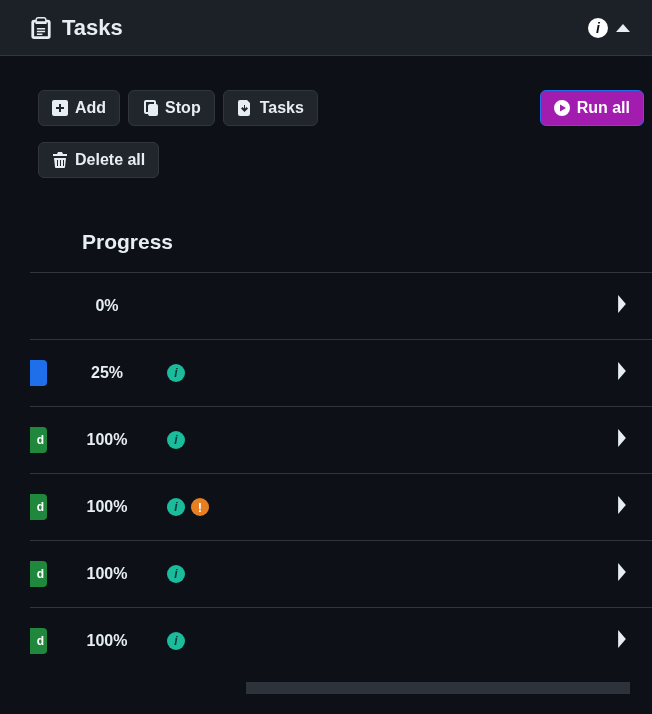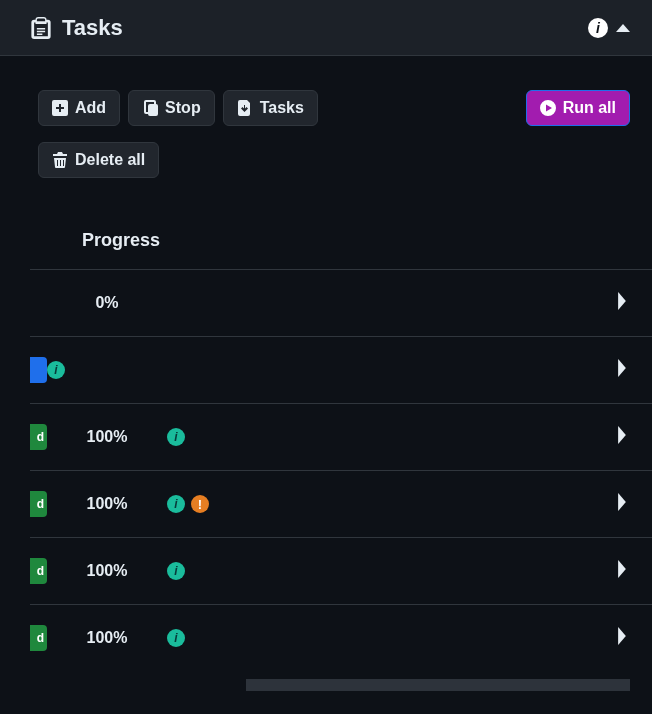--- a/index.html
+++ b/index.html
@@ -39,21 +39,21 @@
   border-bottom: 8px solid #e6edf3;
   cursor: pointer;
 }
 
 
 .panel { padding: 20px 0 0 0; }
 .toolbar {
   display: flex;
   flex-wrap: wrap;
   gap: 8px;
-  padding: 14px 22px 14px 38px;
+  padding: 14px 8px 14px 38px;
 }
 .btn {
   display: inline-flex; align-items: center; gap: 7px;
   background: #21262d;
   border: 1px solid #30363d;
   color: #e6edf3;
   font-size: 16px; font-weight: 600;
   padding: 8px 13px;
   border-radius: 6px;
   cursor: pointer;
@@ -63,21 +63,21 @@
 .btn-disabled { color: #6e7681; cursor: default; }
 .btn-disabled .icon { fill: #6e7681; }
 
 .toolbar-spacer { flex: 1; min-width: 10px; }
 
 .icon { width: 16px; height: 16px; fill: #e6edf3; flex-shrink: 0; }
 
 
 .table-wrap { margin-top: 38px; padding-left: 30px; }
 .col-progress-header {
-  font-size: 18px; font-weight: 700;
+  font-size: 21px; font-weight: 700;
   padding: 0 0 18px 52px;
 }
 .row {
   display: flex; align-items: center;
   border-top: 1px solid #30363d;
   height: 67px;
   position: relative;
   padding: 0 44px 0 0;
 }
 .row.dark { background: #0d1117; }
@@ -186,20 +186,21 @@
         <div class="row dark">
           <div class="status-chip chip-none"></div>
           <div class="progress-cell">0%</div>
           <div class="info-cell"></div>
           <span class="chevron-right"><svg viewBox="0 0 8 14">
               <path d="M1 0l6 7-6 7V0z"></path>
             </svg></span>
         </div>
         <div class="row">
           <div class="status-chip chip-blue"></div>
+          <div class="progress-cell">25%</div>
           <div class="info-cell">
             <span class="info-dot teal">i</span>
           </div>
           <span class="chevron-right"><svg viewBox="0 0 8 14">
               <path d="M1 0l6 7-6 7V0z"></path>
             </svg></span>
         </div>
         <div class="row">
           <div class="status-chip chip-green">d</div>
           <div class="progress-cell">100%</div>

